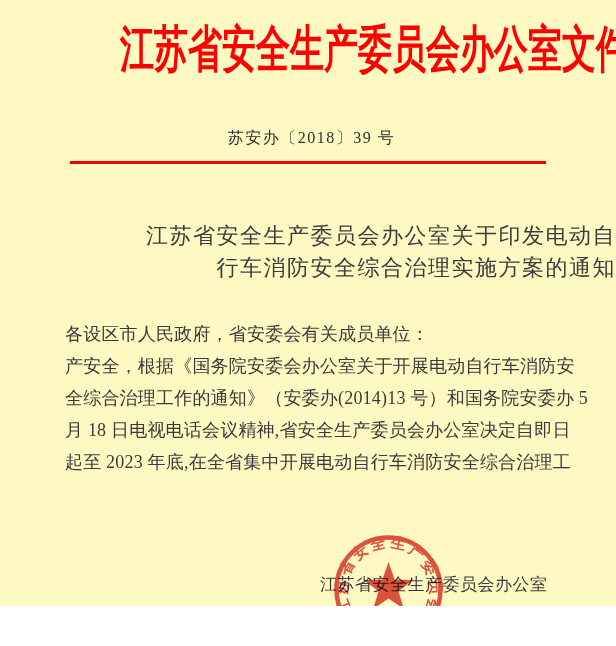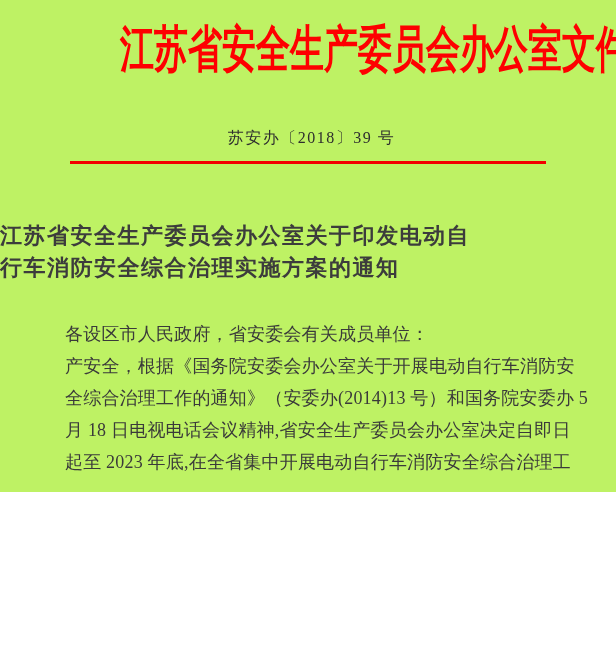--- a/index.html
+++ b/index.html
@@ -1,21 +1,21 @@
 <!DOCTYPE html>
 <html><head>
 <meta charset="utf-8">
 <style>
   * { margin: 0; padding: 0; box-sizing: border-box; }
   html, body { background: #ffffff; }
   .page {
     position: relative;
     width: 616px;
-    height: 492px;
-    background: #bef264;
+    height: 606px;
+    background: #fef9c3;
     overflow: hidden;
     font-family: "Liberation Serif", "DejaVu Serif", serif;
   }
   .doc-header {
     position: absolute;
     top: 16px;
     left: 0;
     width: 616px;
     text-align: center;
     white-space: nowrap;
@@ -47,22 +47,22 @@
     left: 70px;
     width: 476px;
     height: 3px;
     background: #f20000;
   }
   .doc-title {
     position: absolute;
     top: 220px;
     left: 0;
     width: 616px;
-    text-align: left;
-    font-weight: bold;
+    text-align: right;
+    font-weight: normal;
     color: #3c3c3c;
     font-size: 22px;
     line-height: 32px;
     letter-spacing: 1.5px;
   }
   .doc-body {
     position: absolute;
     top: 318px;
     left: 65px;
     width: 486px;

